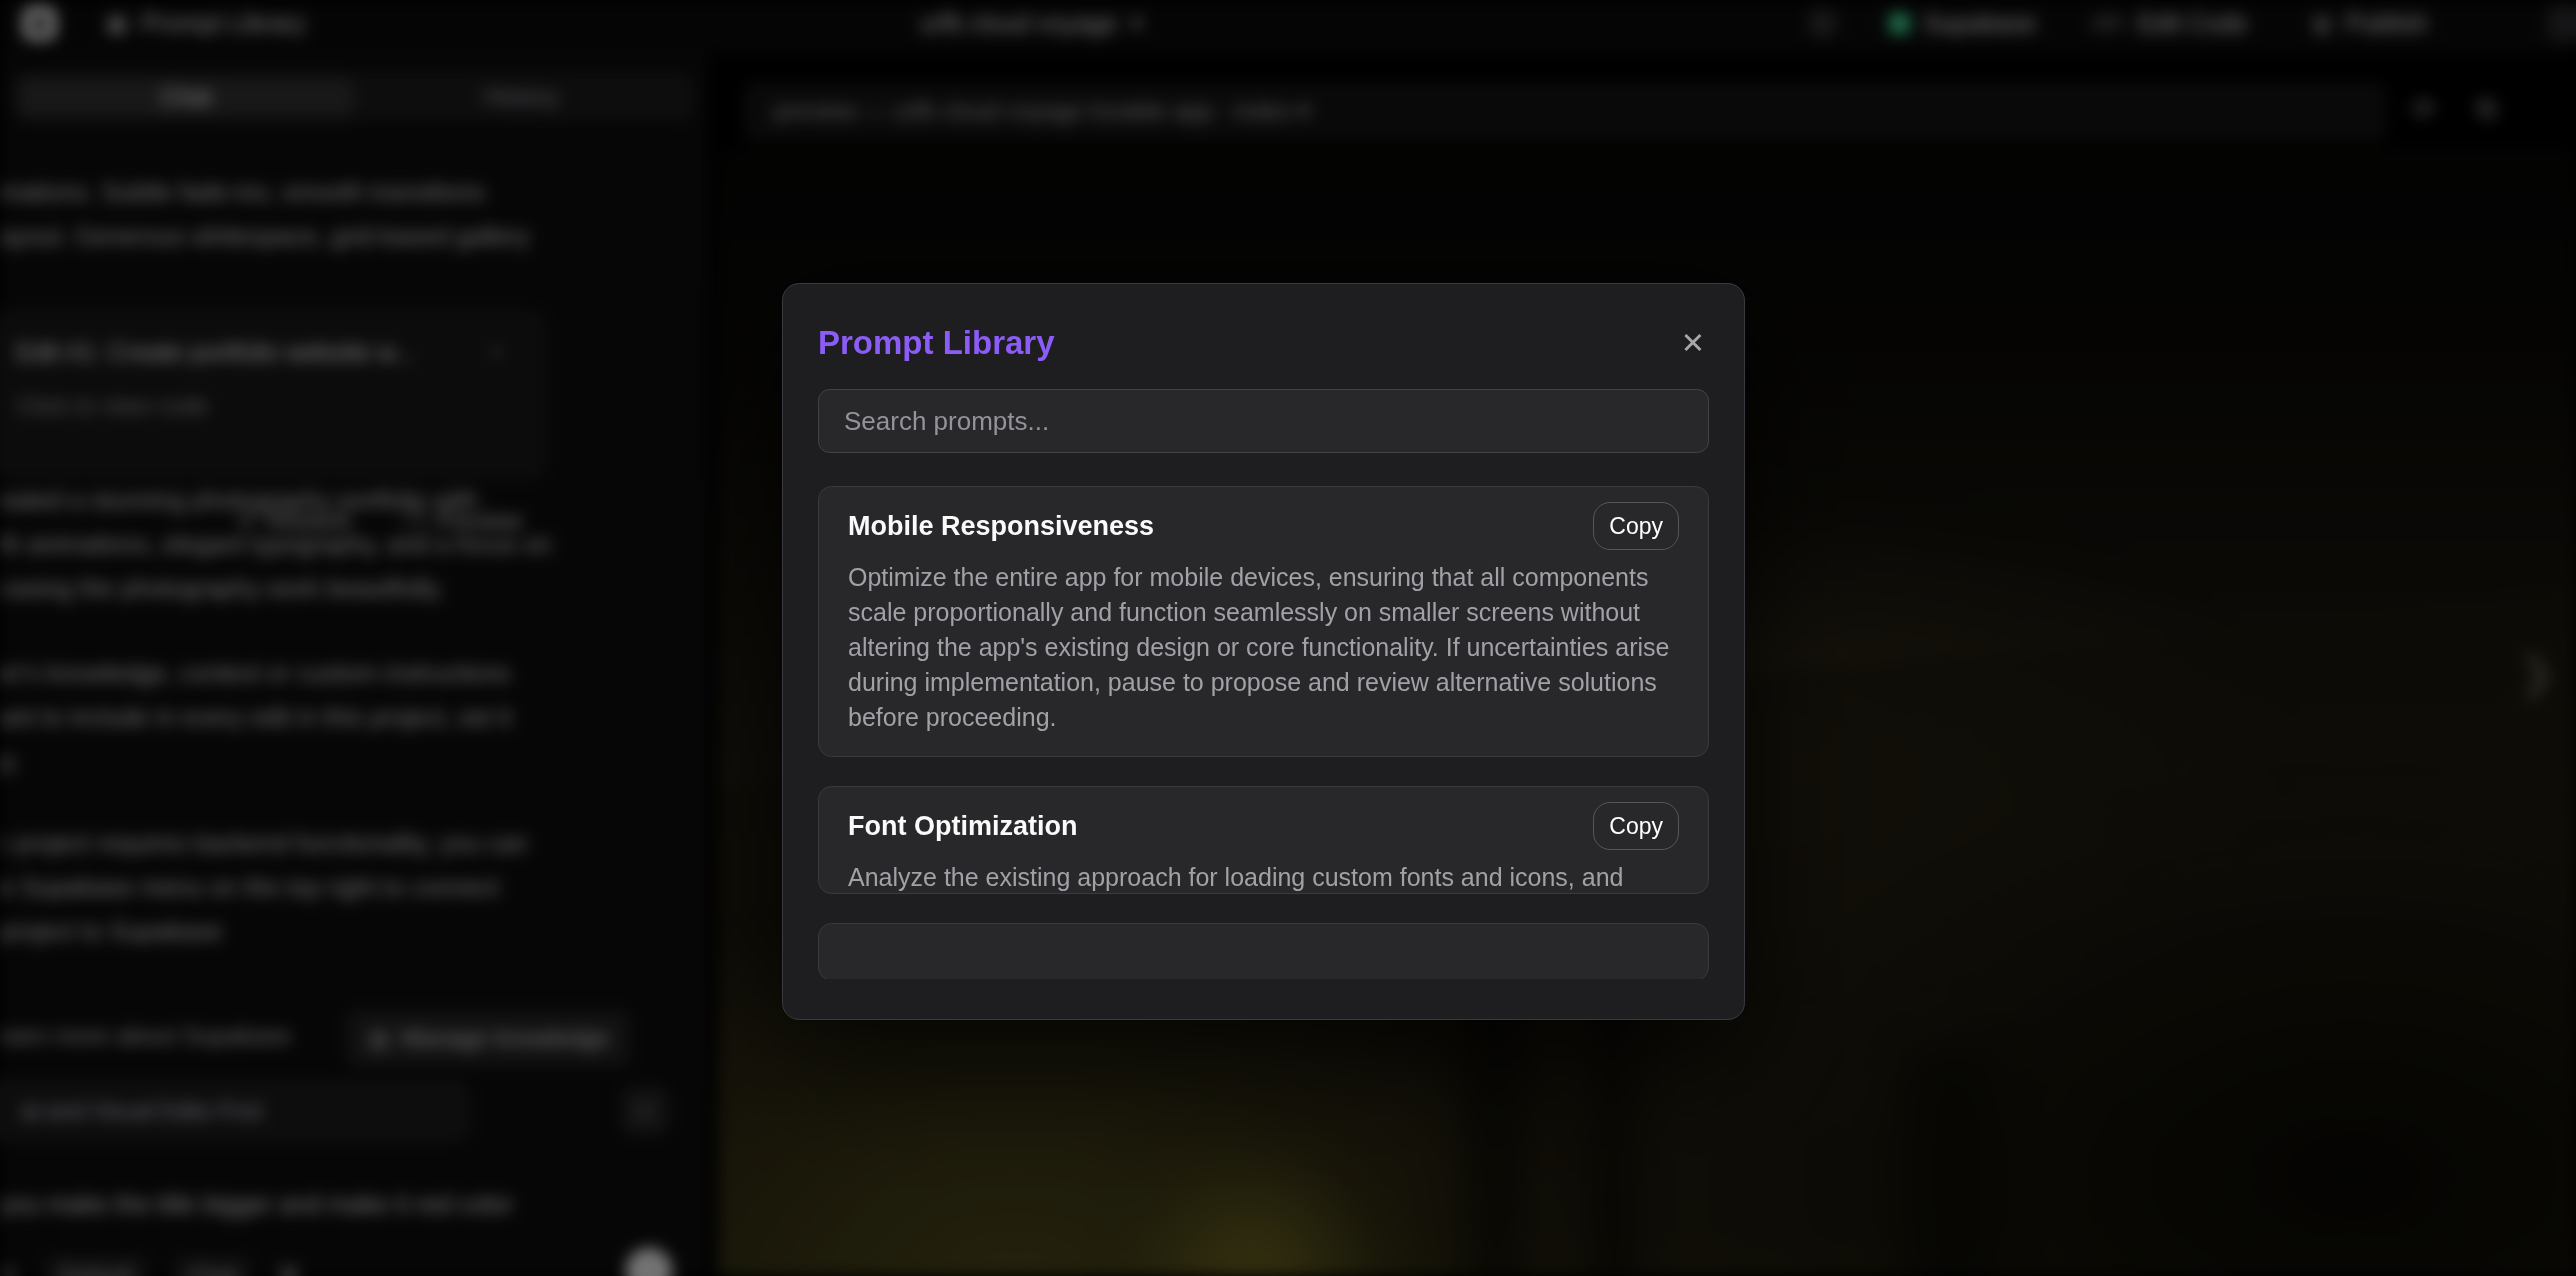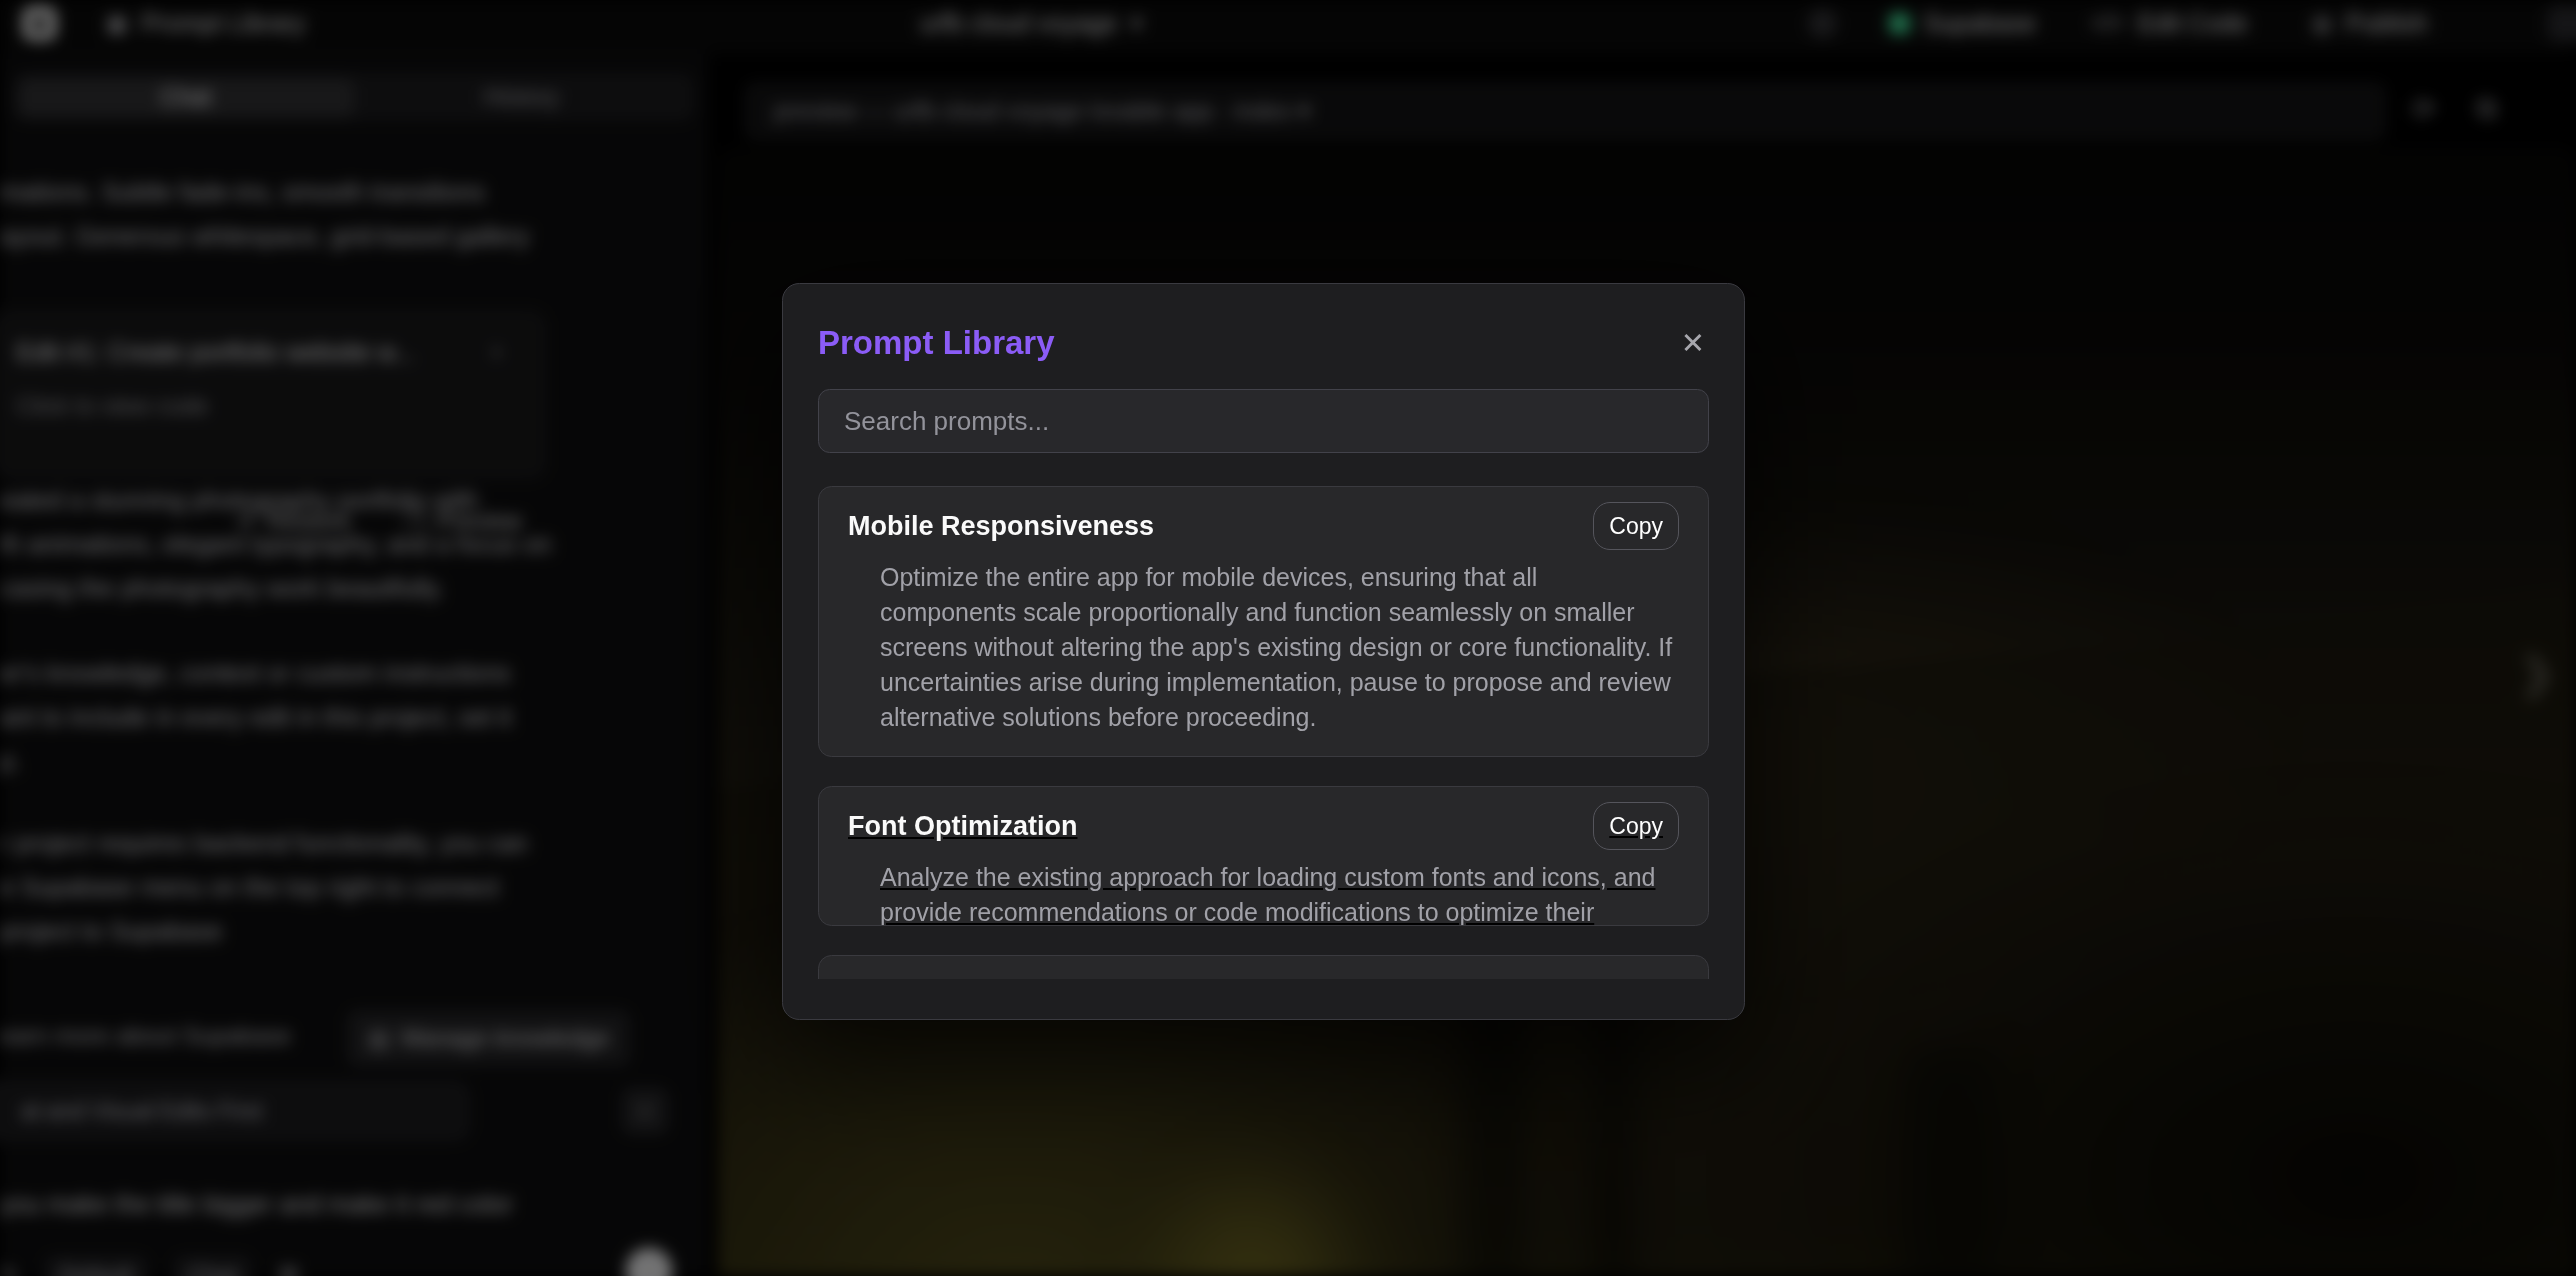--- a/index.html
+++ b/index.html
@@ -63,28 +63,28 @@
   .m-title{font-size:33px;font-weight:600;color:#8b5cf6;}
   .m-close{color:#a7a7ad;font-size:29px;line-height:1;cursor:pointer;padding:3.9px;}
   .m-search{margin-top:24px;width:100%;height:64px;box-sizing:border-box;background:#28282b;border:1px solid #42424a;
     border-radius:11.6px;padding:0 25px;font-size:26px;color:#e4e4e7;outline:none;
     font-family:"Liberation Sans","DejaVu Sans",sans-serif;}
   .m-search::placeholder{color:#93939b;}
   .p-list{margin-top:33px;height:493px;overflow:hidden;display:flex;flex-direction:column;gap:29px;}
   .p-card{flex:none;background:#28282a;border:1px solid #3a3a3f;border-radius:13.5px;box-sizing:border-box;
     padding:15.4px 29px 15.4px 29px;overflow:hidden;}
   .p-card.c1{height:271px;}
-  .p-card.c2{height:140px;text-decoration:underline;}
+  .p-card.c2{height:108px;}
   .p-card.c3{min-height:58px;}
   .p-row{display:flex;align-items:center;justify-content:space-between;height:48px;margin-bottom:9.6px;}
   .p-title{font-size:27px;font-weight:600;color:#fafafa;}
   .copy-btn{height:48px;min-width:81px;box-sizing:border-box;padding:0 15px;background:transparent;border:1px solid #55555c;
     border-radius:17px;color:#ffffff;font-size:23px;cursor:pointer;
     font-family:"Liberation Sans","DejaVu Sans",sans-serif;}
-  .p-desc{font-size:25px;line-height:35px;color:#a1a1a8;margin-left:32px;}
+  .p-desc{font-size:25px;line-height:35px;color:#a1a1a8;}
 </style>
 </head>
 <body>
 
 <div class="bg">
 
   <div class="topbar">
     <div class="tb-item" style="left:23px;top:2.9px;">
       <span class="logo-sq"></span>
     </div>

